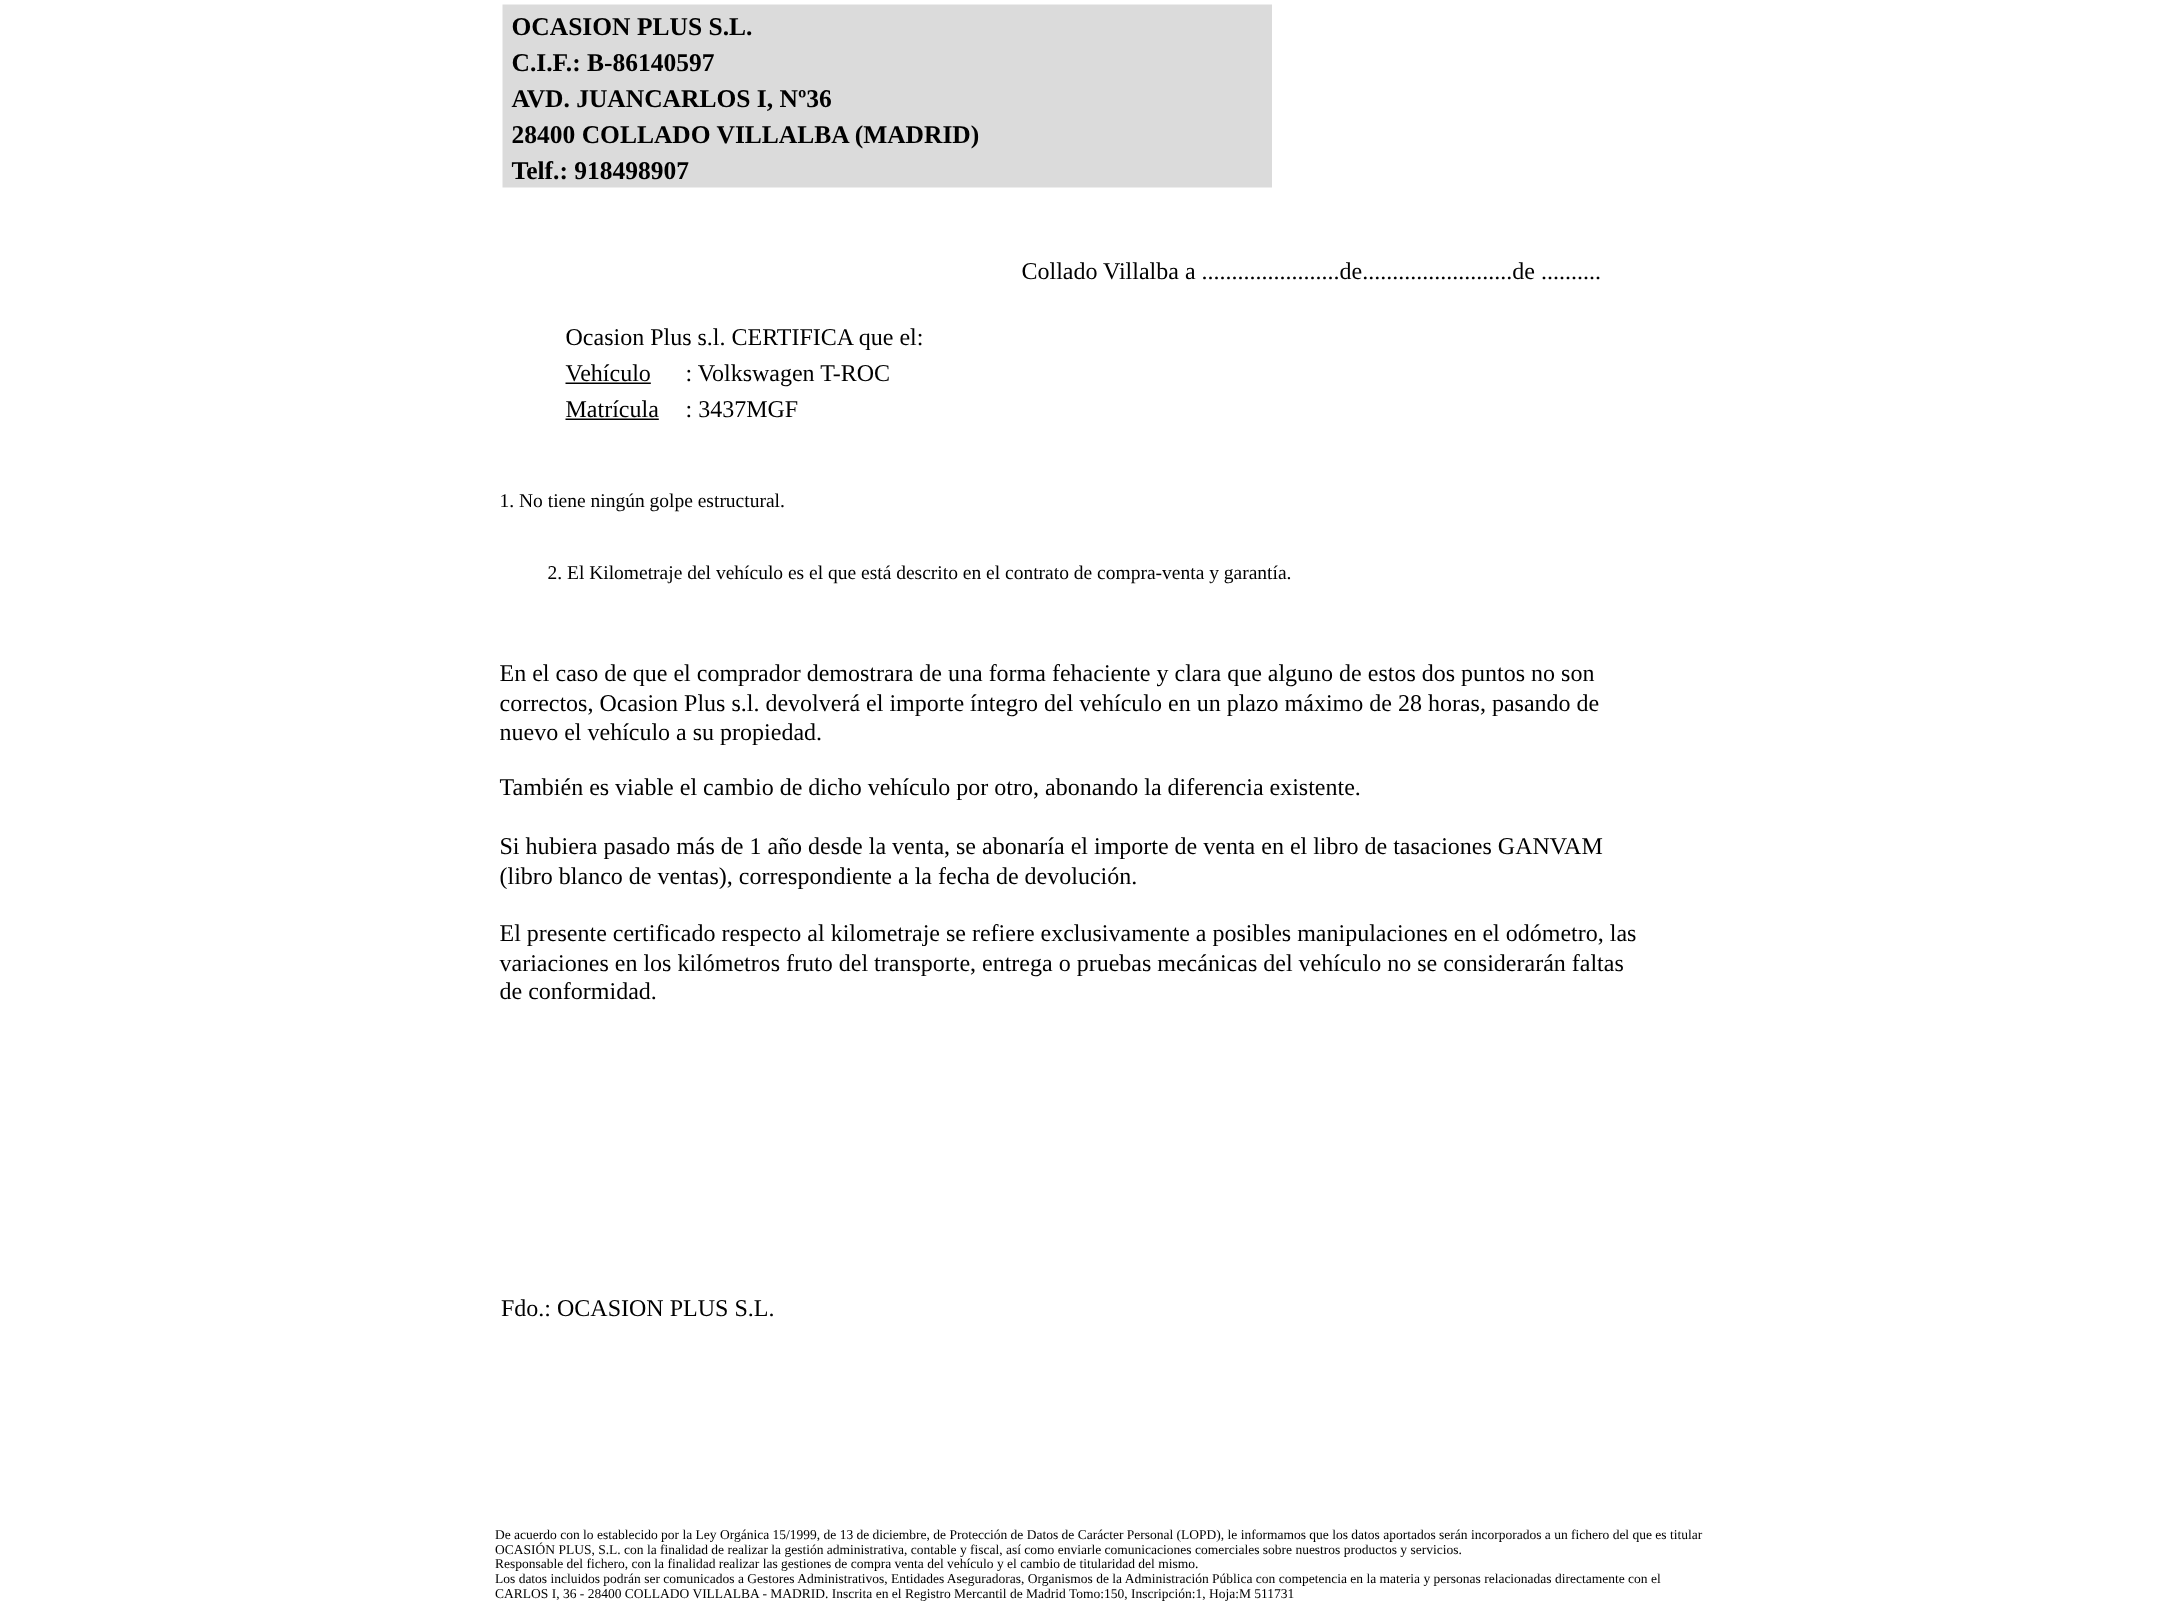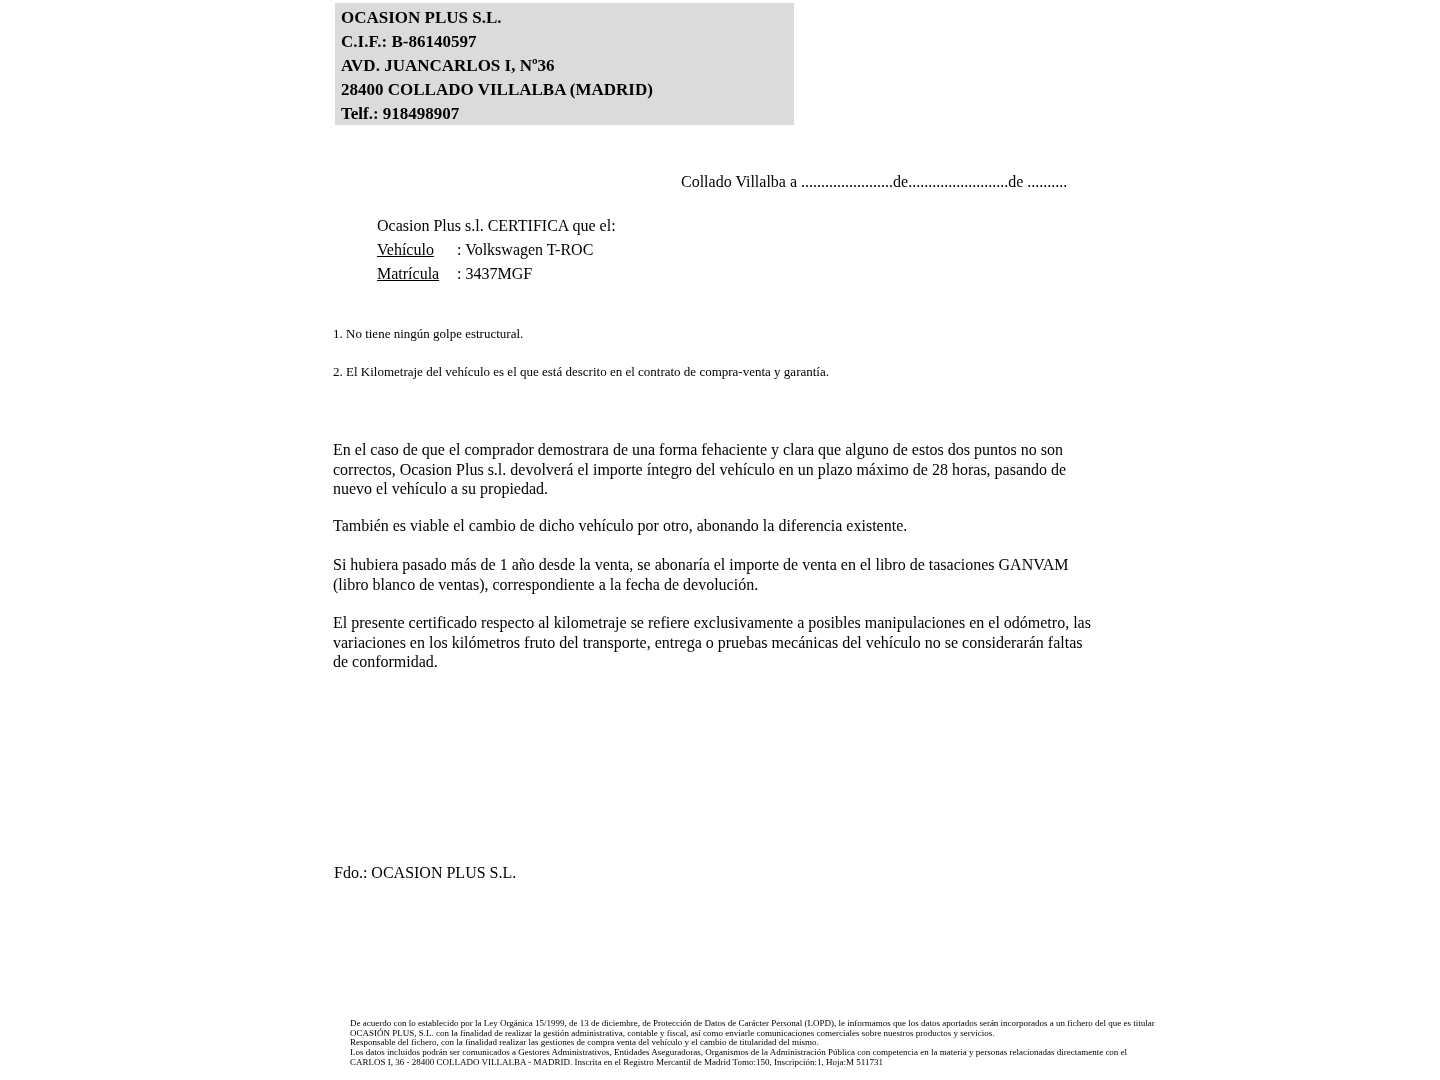--- a/index.html
+++ b/index.html
@@ -14,21 +14,21 @@
     font-family: "Liberation Serif", serif;
     color: #000000;
     overflow: hidden;
   }
   .abs { position: absolute; }
 
   
   .header-box {
     left: 335px;
     top: 3px;
-    width: 459px;
+    width: 513px;
     height: 122px;
     background: #dbdbdb;
     padding: 3px 0 0 6px;
     box-sizing: border-box;
     font-weight: bold;
     font-size: 17px;
     line-height: 24px;
     white-space: nowrap;
   }
 
@@ -57,21 +57,21 @@
   .underlined { text-decoration: underline; }
 
   
   .point {
     left: 333px;
     width: 766px;
     font-size: 13px;
     line-height: 20px;
   }
   .point-1 { top: 324px; }
-  .point-2 { top: 362px; }
+  .point-2 { top: 372px; margin-left: 32px; }
 
   
   .para {
     left: 333px;
     width: 766px;
     font-size: 16px;
     line-height: 19.5px;
   }
   .para-1 { top: 440px; }
   .para-2 { top: 516px; }
@@ -88,21 +88,21 @@
   }
 
   
   .legal {
     left: 330px;
     top: 1019px;
     width: 790px;
     font-size: 9px;
     line-height: 9.65px;
   }
-  .legal-line { white-space: nowrap; margin-left: 20px; }
+  .legal-line { white-space: nowrap; }
 </style>
 </head>
 <body>
 
 <div>
 
   <div class="abs header-box">
     <div>OCASION PLUS S.L.</div>
     <div>C.I.F.: B-86140597</div>
     <div>AVD. JUANCARLOS I, Nº36</div>

